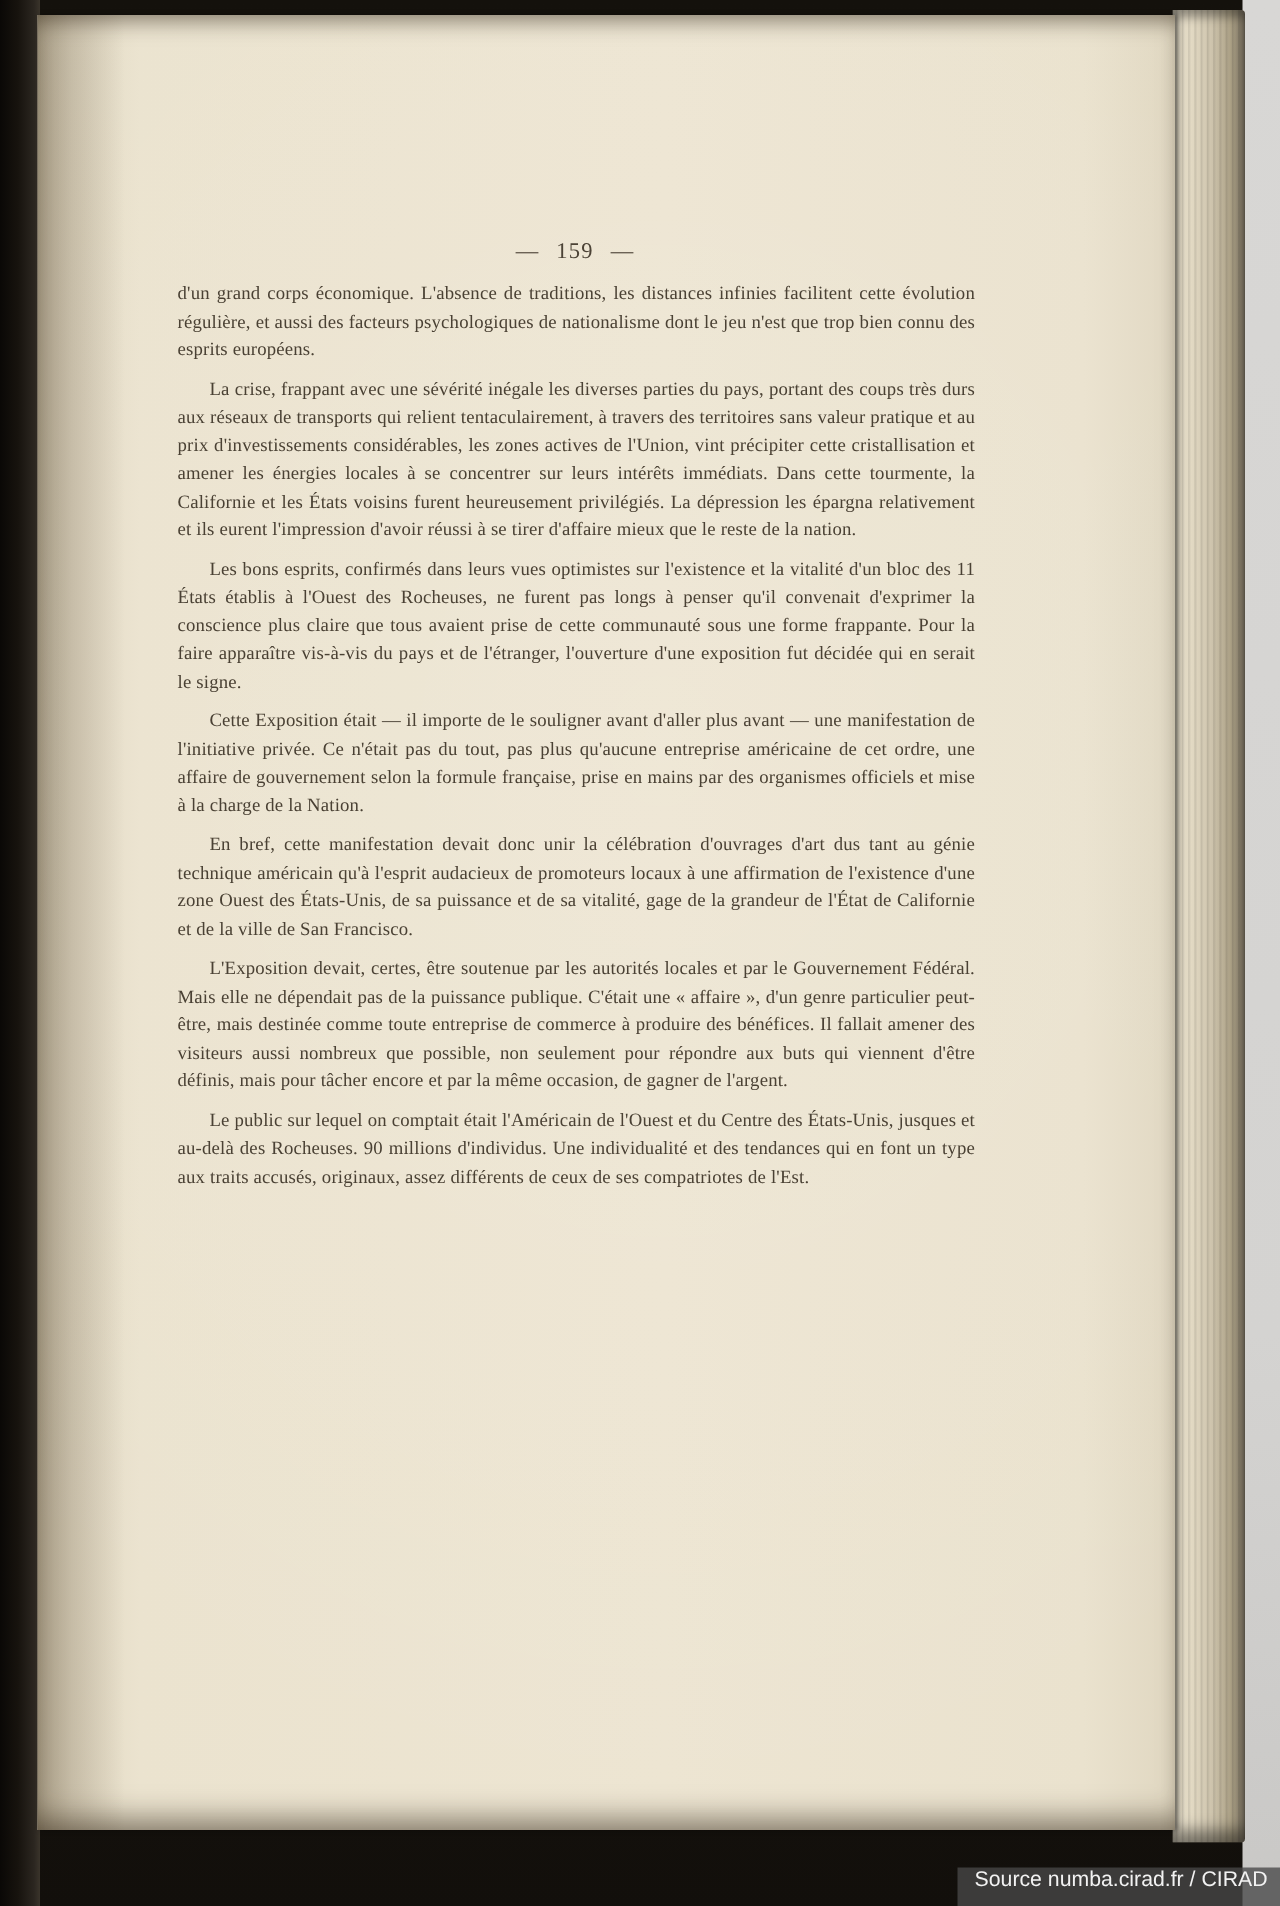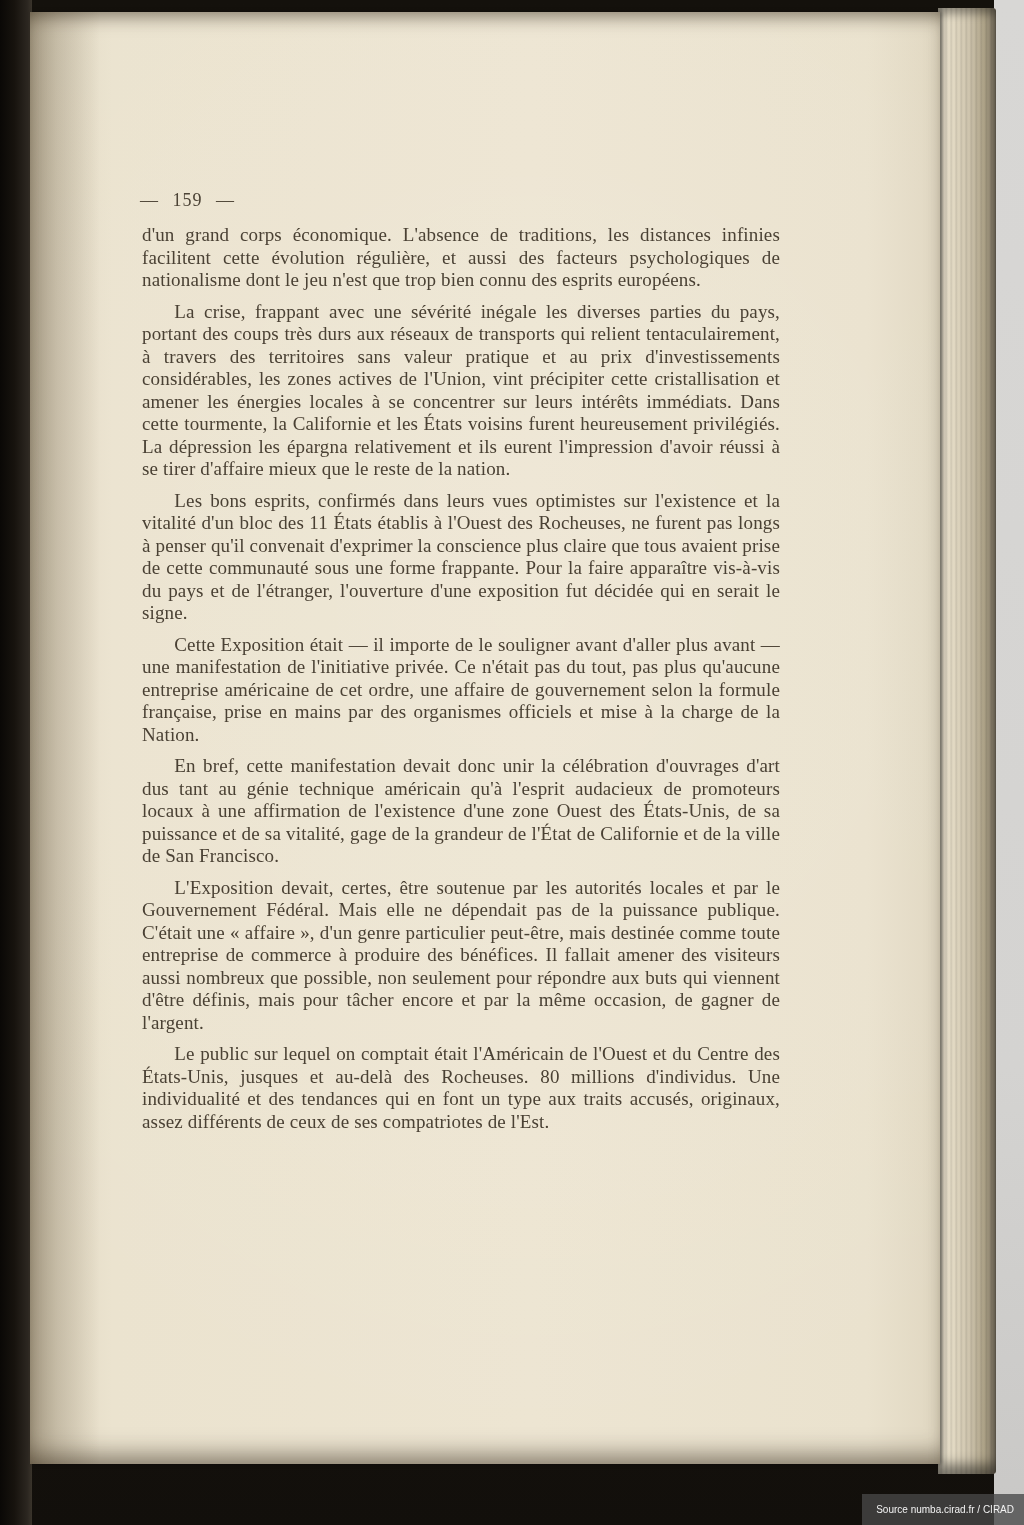--- a/index.html
+++ b/index.html
@@ -70,57 +70,56 @@
     left: 0; top: 0; bottom: 0;
     width: 70px;
     background: linear-gradient(90deg, rgba(60,45,25,0.28), rgba(60,45,25,0.0));
     pointer-events: none;
   }
   .page-number {
     position: absolute;
     top: 178px;
     left: 110px;
     width: 640px;
-    text-align: left;
+    text-align: center;
     font-size: 18px;
     letter-spacing: 1px;
     word-spacing: 8px;
     color: #4c4336;
   }
   .text-block {
     position: absolute;
     top: 212px;
     left: 112px;
     width: 638px;
     color: #4a4134;
-    font-size: 19px;
+    font-size: 15px;
     line-height: 22.5px;
     text-align: justify;
     letter-spacing: 0.15px;
   }
   .text-block p {
     margin: 0 0 9px 0;
     text-indent: 1.7em;
   }
   .text-block p:first-child {
     text-indent: 0;
   }
   
   .footer-bar {
     position: absolute;
     right: 0;
     bottom: 0;
     height: 31px;
     padding: 0 10px 0 14px;
     display: flex;
-    align-items: center;
     background: rgba(72,72,72,0.78);
     color: #f2f2f2;
     font-family: "Liberation Sans", sans-serif;
-    font-size: 10px;
+    font-size: 17px;
   }
 </style>
 </head>
 <body>
 
 <div class="scene">
 
   <div class="bg-right"></div>
 
   <div class="page-stack"></div>
@@ -130,21 +129,21 @@
   <div class="page">
     <div class="page-number">—  159  —</div>
 
     <div class="text-block">
         <p>d'un grand corps économique. L'absence de traditions, les distances infinies facilitent cette évolution régulière, et aussi des facteurs psychologiques de nationalisme dont le jeu n'est que trop bien connu des esprits européens.</p>
         <p>La crise, frappant avec une sévérité inégale les diverses parties du pays, portant des coups très durs aux réseaux de transports qui relient tentaculairement, à travers des territoires sans valeur pratique et au prix d'investissements considérables, les zones actives de l'Union, vint précipiter cette cristallisation et amener les énergies locales à se concentrer sur leurs intérêts immédiats. Dans cette tourmente, la Californie et les États voisins furent heureusement privilégiés. La dépression les épargna relativement et ils eurent l'impression d'avoir réussi à se tirer d'affaire mieux que le reste de la nation.</p>
         <p>Les bons esprits, confirmés dans leurs vues optimistes sur l'existence et la vitalité d'un bloc des 11 États établis à l'Ouest des Rocheuses, ne furent pas longs à penser qu'il convenait d'exprimer la conscience plus claire que tous avaient prise de cette communauté sous une forme frappante. Pour la faire apparaître vis-à-vis du pays et de l'étranger, l'ouverture d'une exposition fut décidée qui en serait le signe.</p>
         <p>Cette Exposition était — il importe de le souligner avant d'aller plus avant — une manifestation de l'initiative privée. Ce n'était pas du tout, pas plus qu'aucune entreprise américaine de cet ordre, une affaire de gouvernement selon la formule française, prise en mains par des organismes officiels et mise à la charge de la Nation.</p>
         <p>En bref, cette manifestation devait donc unir la célébration d'ouvrages d'art dus tant au génie technique américain qu'à l'esprit audacieux de promoteurs locaux à une affirmation de l'existence d'une zone Ouest des États-Unis, de sa puissance et de sa vitalité, gage de la grandeur de l'État de Californie et de la ville de San Francisco.</p>
         <p>L'Exposition devait, certes, être soutenue par les autorités locales et par le Gouvernement Fédéral. Mais elle ne dépendait pas de la puissance publique. C'était une « affaire », d'un genre particulier peut-être, mais destinée comme toute entreprise de commerce à produire des bénéfices. Il fallait amener des visiteurs aussi nombreux que possible, non seulement pour répondre aux buts qui viennent d'être définis, mais pour tâcher encore et par la même occasion, de gagner de l'argent.</p>
-        <p>Le public sur lequel on comptait était l'Américain de l'Ouest et du Centre des États-Unis, jusques et au-delà des Rocheuses. 80 millions d'individus. Une individualité et des tendances qui en font un type aux traits accusés, originaux, assez différents de ceux de ses compatriotes de l'Est.</p>
+        <p>Le public sur lequel on comptait était l'Américain de l'Ouest et du Centre des États-Unis, jusques et au-delà des Rocheuses. 90 millions d'individus. Une individualité et des tendances qui en font un type aux traits accusés, originaux, assez différents de ceux de ses compatriotes de l'Est.</p>
       </div>
   </div>
 
   <div class="footer-bar">
     <span>Source numba.cirad.fr / CIRAD</span>
   </div>
 
 </div>
 
 </body></html>

